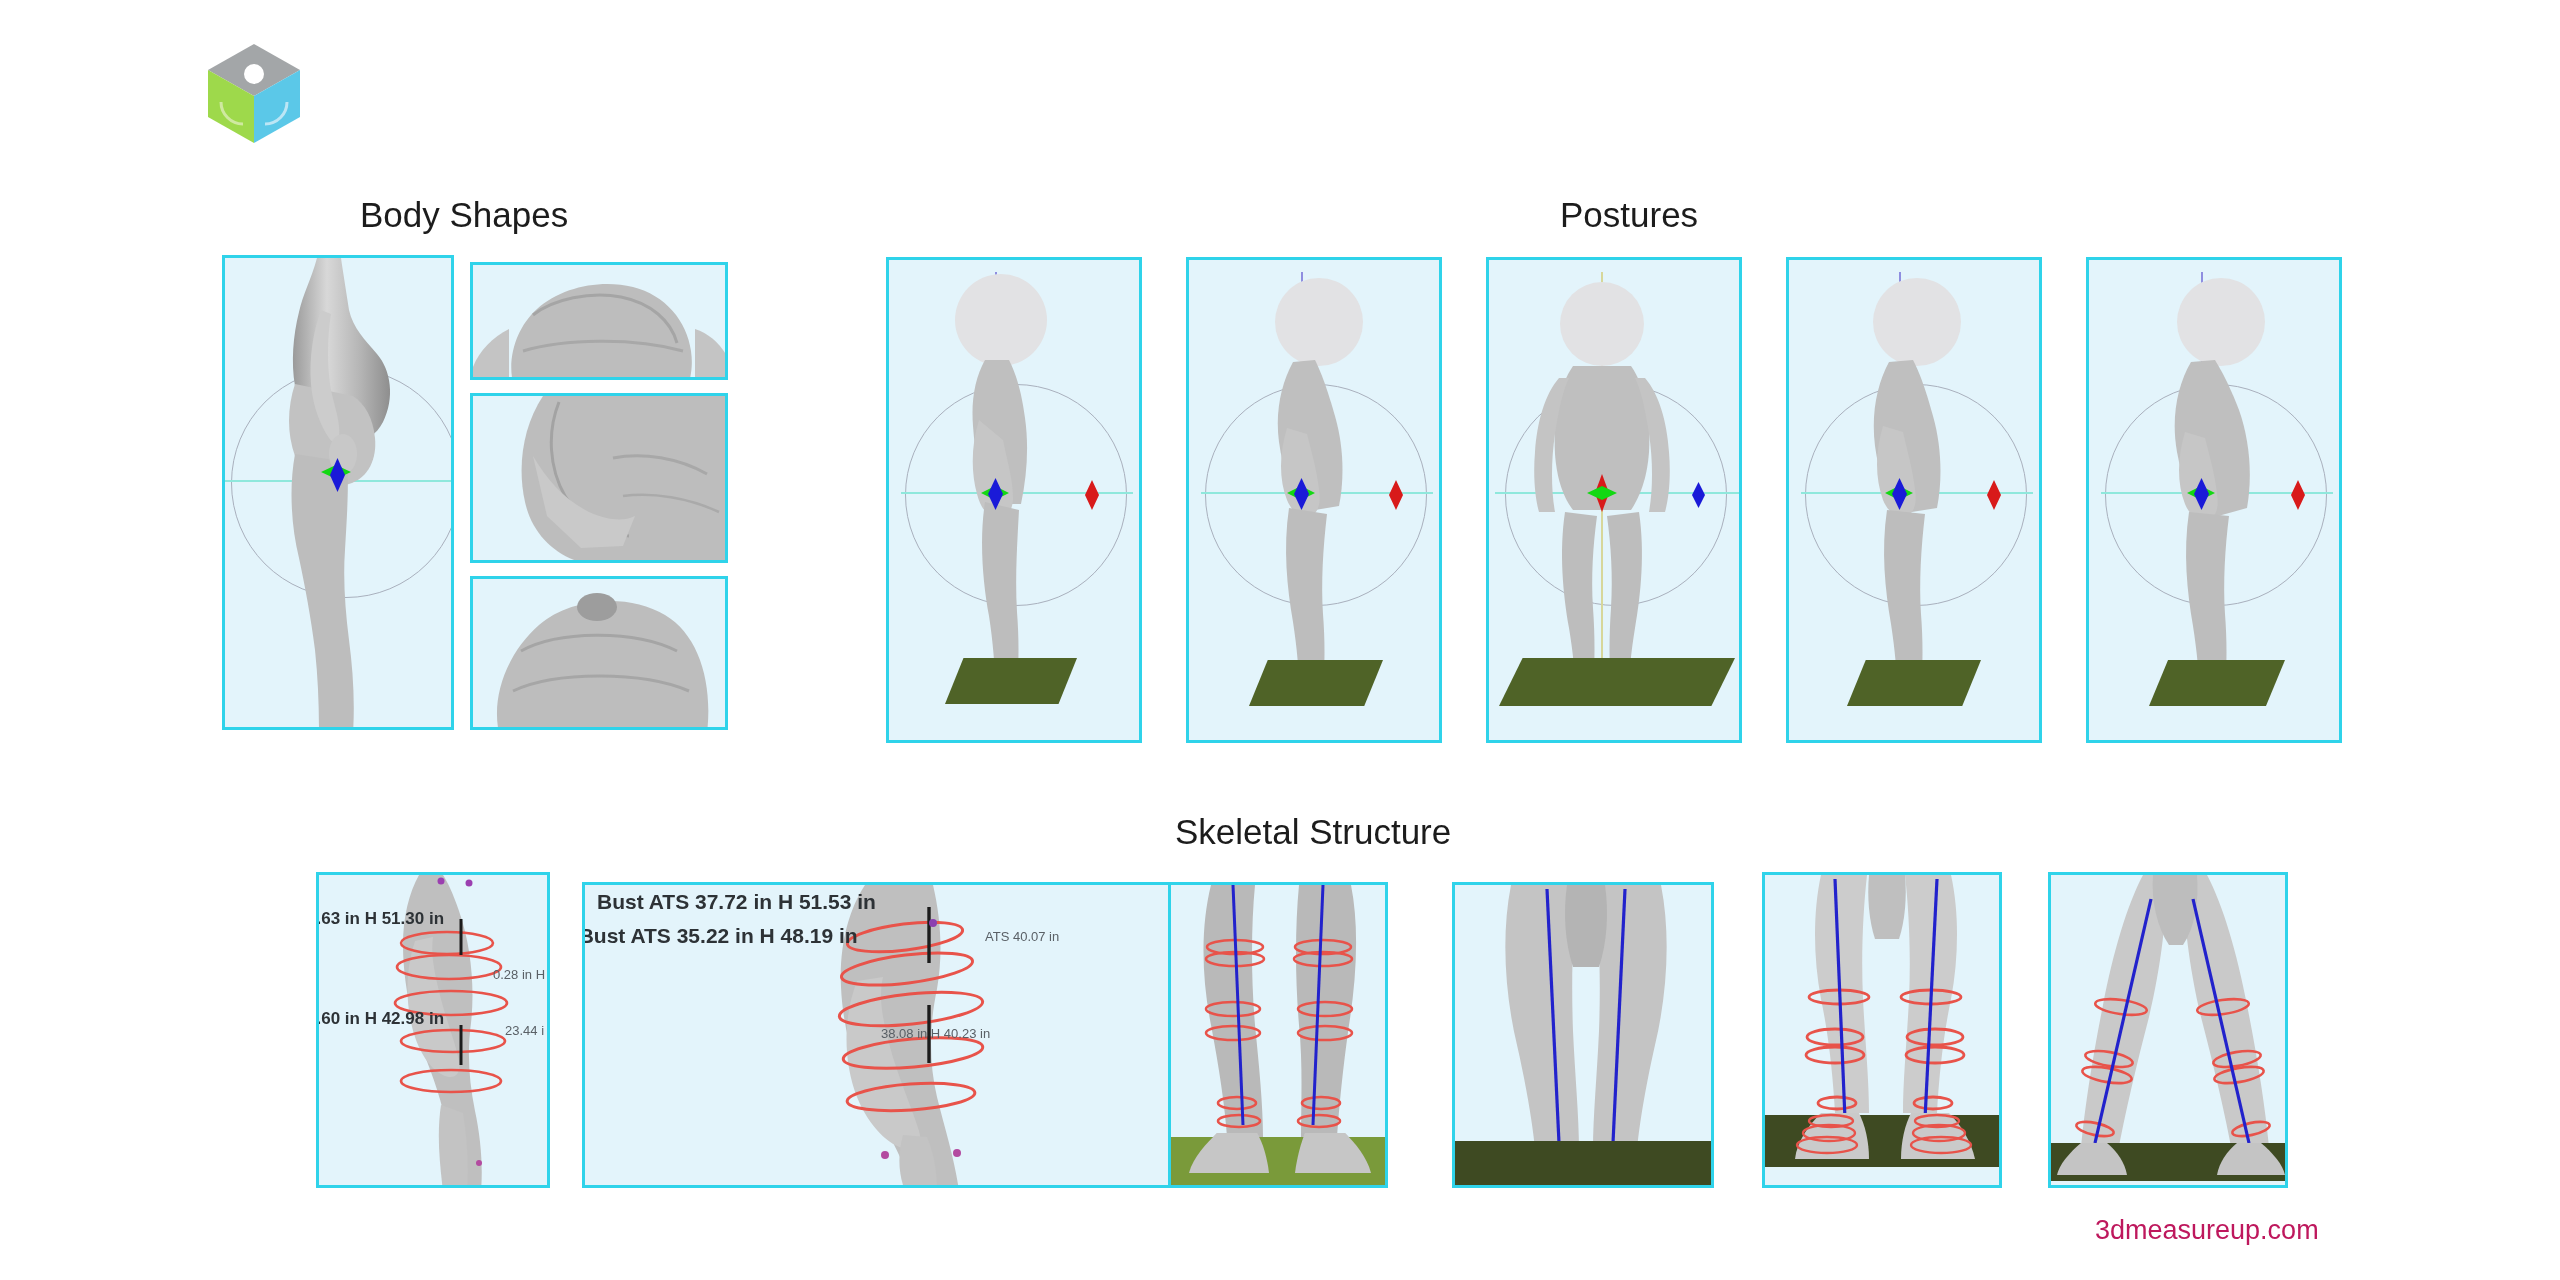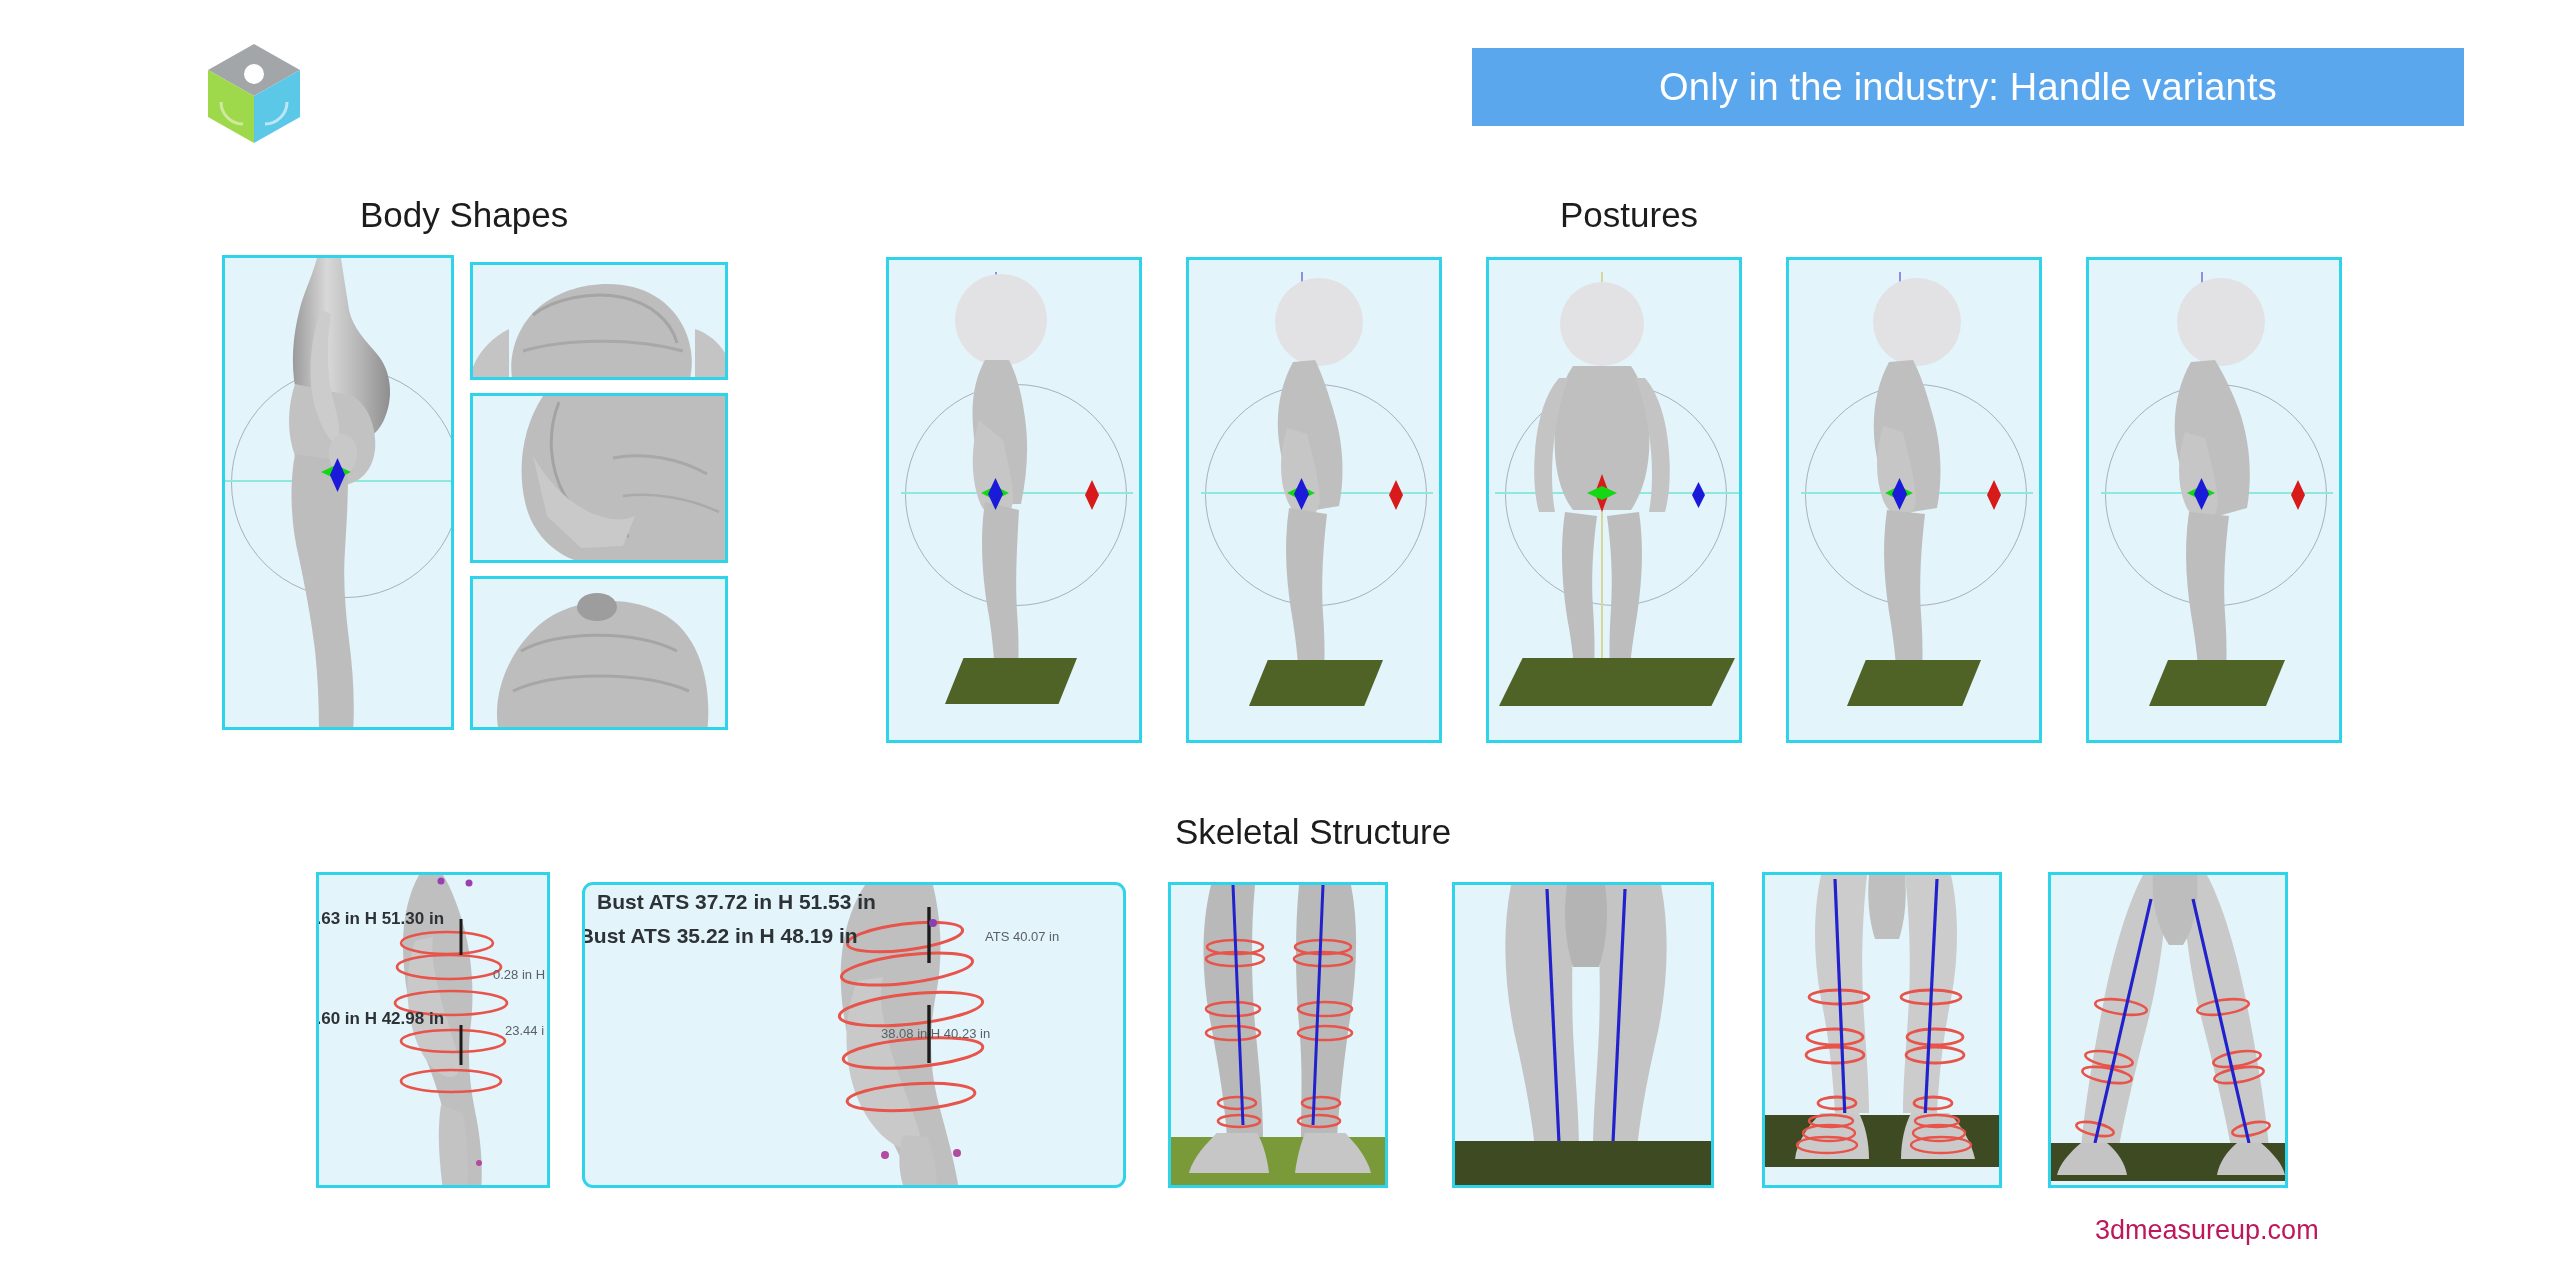--- a/index.html
+++ b/index.html
@@ -103,23 +103,20 @@
         <polygon points="49,2 95,28 49,54 3,28" fill="#a3a6a8"></polygon>
         <polygon points="3,28 49,54 49,101 3,75" fill="#9ed94b"></polygon>
         <polygon points="95,28 49,54 49,101 95,75" fill="#5bc8e8"></polygon>
         <circle cx="49" cy="32" r="10" fill="#ffffff"></circle>
         <path d="M16,60 a22,22 0 0 0 22,22" fill="none" stroke="#cfe9a0" stroke-width="3"></path>
         <path d="M82,60 a22,22 0 0 1 -22,22" fill="none" stroke="#bce6f5" stroke-width="3"></path>
       </svg>
     </div>
   </div>
 
-  <div class="banner">
-    <span class="banner-text">Only in the industry: Handle variants</span>
-  </div>
 
   <div class="sec-title" id="t-body">Body Shapes</div>
   <div class="sec-title" id="t-post">Postures</div>
   <div class="sec-title" id="t-skel">Skeletal Structure</div>
 
   <div class="panel" style="left:222px;top:255px;width:232px;height:475px;">
     <div class="vp">
       <div class="giz-circle" style="left:6px;top:110px;width:228px;height:228px;"></div>
       <div class="giz-h" style="left:0;top:222px;width:232px;"></div>
       <div class="giz-v" style="left:112px;top:30px;height:420px;"></div>
@@ -320,21 +317,21 @@
       <circle cx="122" cy="6" r="3.5" fill="#9b3fb0"></circle>
       <circle cx="150" cy="8" r="3.5" fill="#9b3fb0"></circle>
       <circle cx="160" cy="288" r="3" fill="#b34aa0"></circle>
     </svg>
     <div class="meas mid" style="left:-12px;top:34px;">1.63 in  H 51.30 in</div>
     <div class="meas mid" style="left:-12px;top:134px;">8.60 in  H 42.98 in</div>
     <div class="meas sm" style="left:174px;top:92px;">0.28  in  H 5</div>
     <div class="meas sm" style="left:186px;top:148px;">23.44 i</div>
   </div>
 
-  <div class="panel" style="left:582px;top:882px;width:544px;height:306px;border-radius:11px;">
+  <div class="panel" style="left:582px;top:882px;width:656px;height:306px;">
     <svg width="544" height="306" viewBox="0 0 544 306" style="position:absolute;left:0;top:0">
       <path d="M280,0 C264,24 254,60 256,102 C258,148 272,192 292,228 C308,256 322,284 328,306
                L374,306 C370,276 360,244 352,212 C344,178 344,142 352,104 C358,70 356,34 348,0 Z" fill="#bfbfbf"></path>
       <path d="M272,96 C258,132 258,176 272,212 C284,242 304,260 320,264 C332,267 338,258 334,246
                C326,220 312,190 304,158 C296,128 294,110 298,92 Z" fill="#c9c9c9"></path>
       <path d="M318,250 C312,272 314,290 320,306 L352,306 C352,284 348,266 342,252 Z" fill="#c3c3c3"></path>
       <g fill="none" stroke="#e8534a" stroke-width="3">
         <ellipse cx="320" cy="52" rx="58" ry="13" transform="rotate(-7 320 52)"></ellipse>
         <ellipse cx="322" cy="84" rx="66" ry="14" transform="rotate(-7 322 84)"></ellipse>
         <ellipse cx="326" cy="124" rx="72" ry="15" transform="rotate(-6 326 124)"></ellipse>

